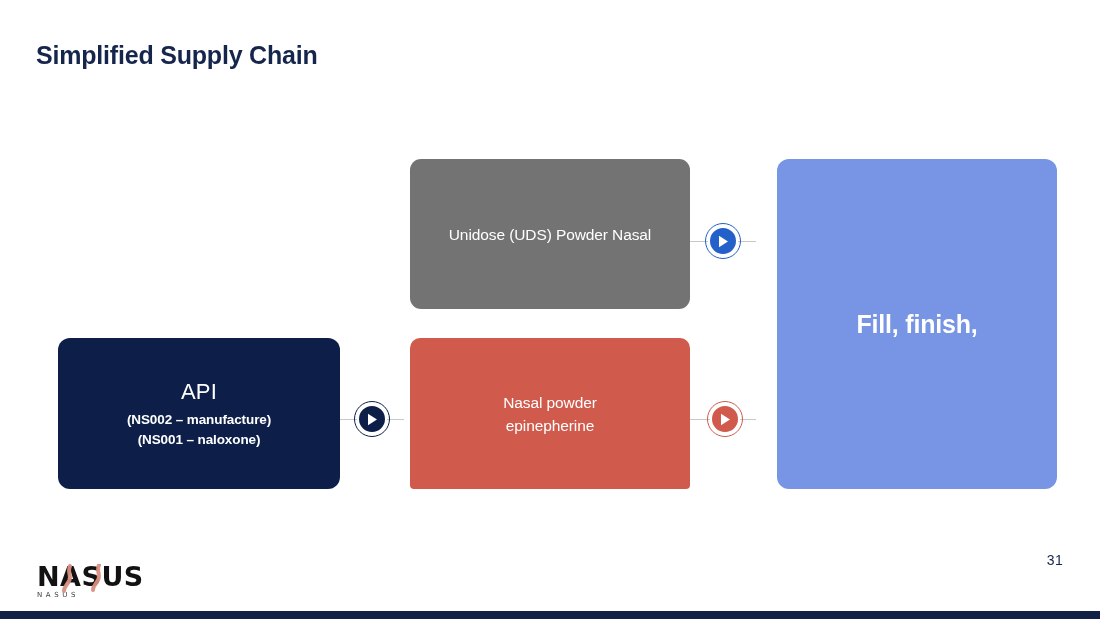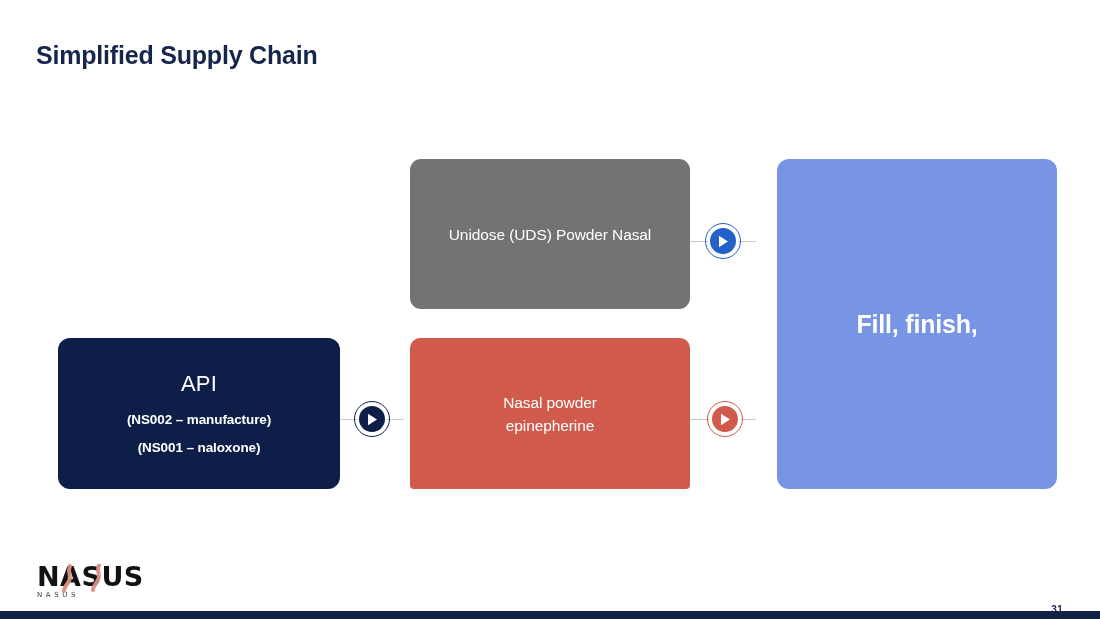--- a/index.html
+++ b/index.html
@@ -59,21 +59,20 @@
   }
 
   
   #node-api {
     left: 58px;
     top: 338px;
     width: 282px;
     height: 151px;
     background: #0d1f49;
     border-radius: 12px;
-    gap: 8px;
   }
   #node-api .node-title {
     font-size: 22px;
     font-weight: normal;
     line-height: 28px;
     margin-bottom: 4px;
     letter-spacing: 0.2px;
   }
   #node-api .node-sub {
     font-size: 13.5px;
@@ -229,23 +228,23 @@
     font-size: 7px;
     letter-spacing: 3.6px;
     color: #3a3a3a;
     margin-top: 3px;
     font-family: "DejaVu Sans", sans-serif;
   }
 
   #page-number {
     position: absolute;
     right: 37px;
-    top: 604px;
-    font-size: 10px;
-    font-weight: bold;
+    top: 552px;
+    font-size: 14px;
+    font-weight: normal;
     color: #16254c;
     letter-spacing: 0.3px;
   }
 </style>
 </head>
 <body>
 
 <div id="slide">
 
   <div id="slide-title">Simplified Supply Chain</div>

